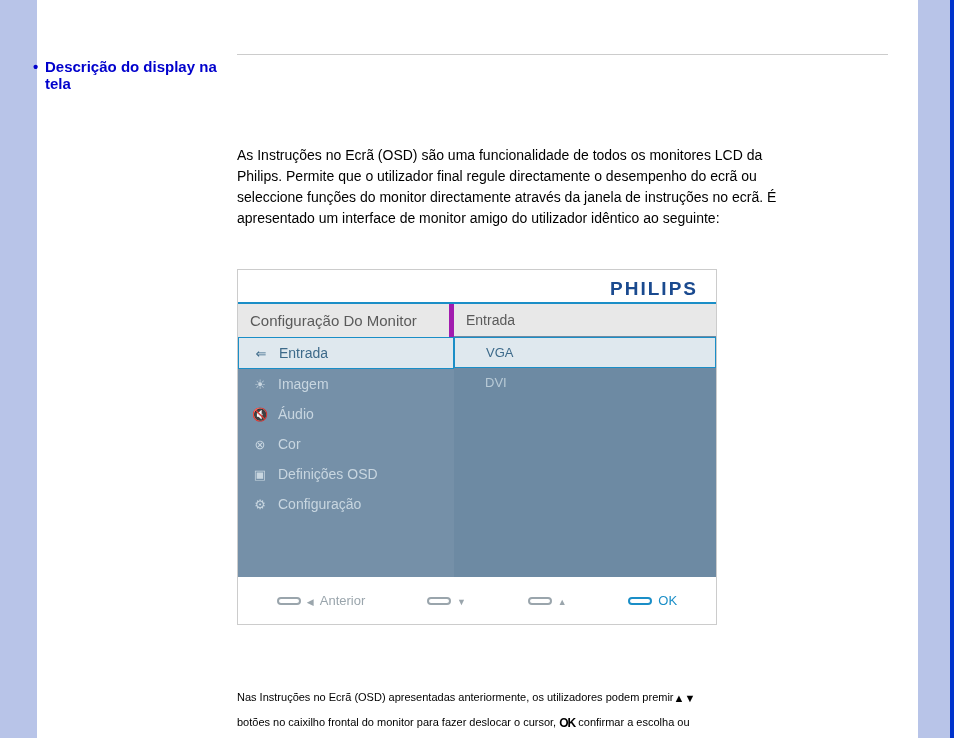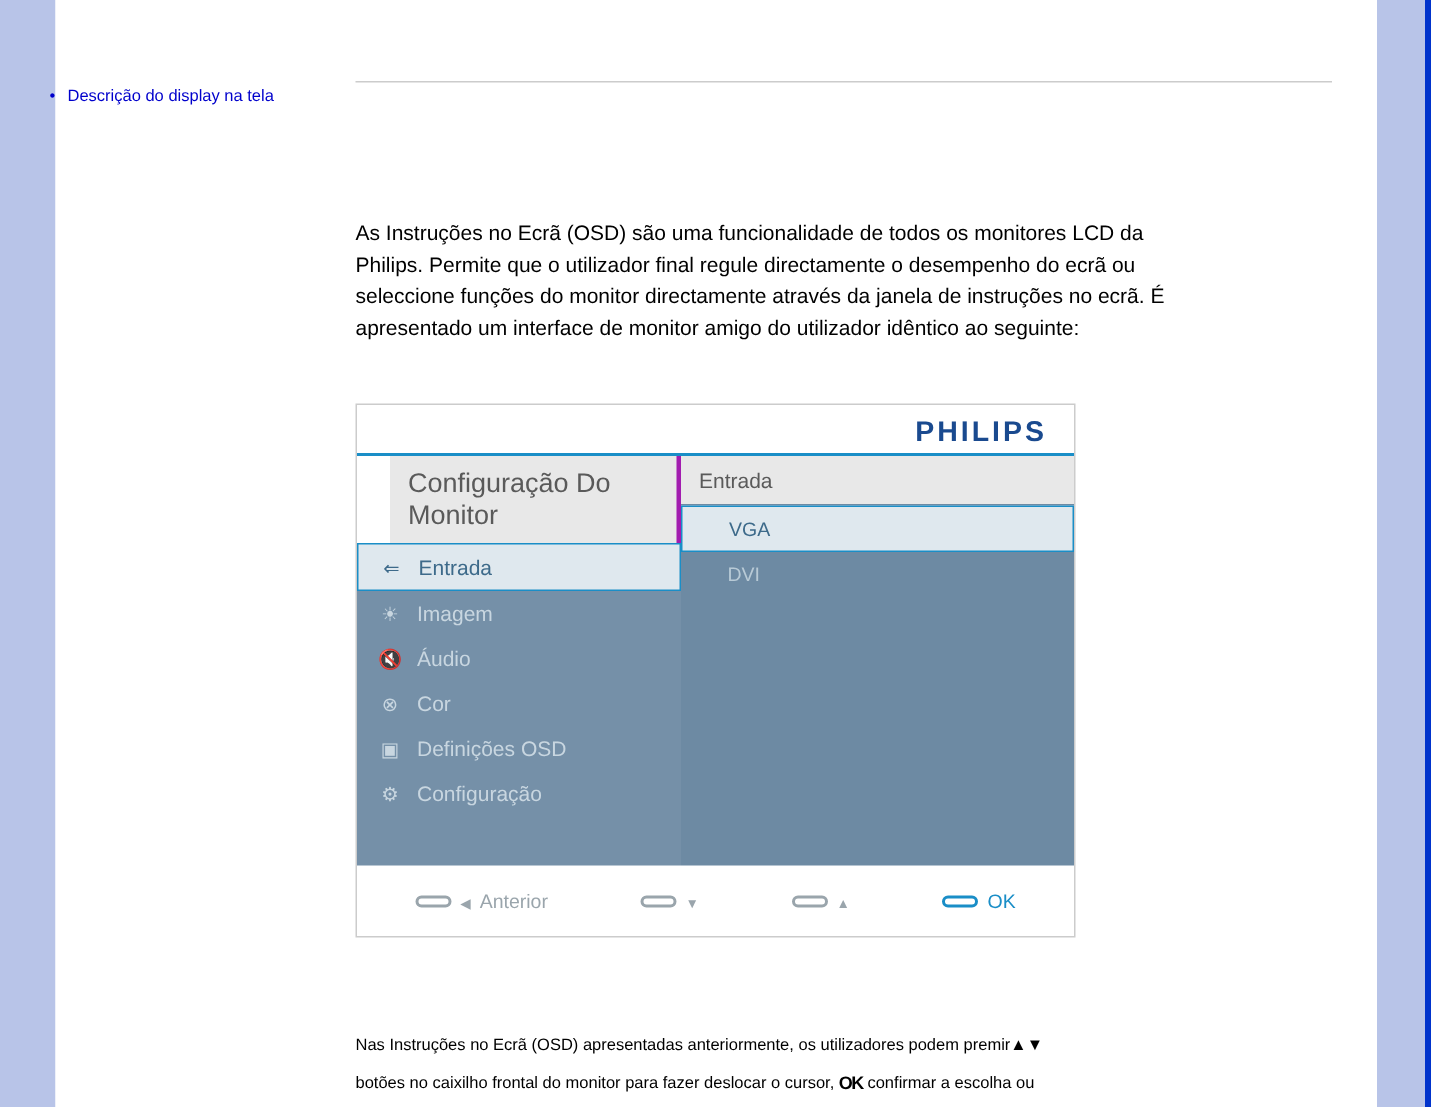--- a/index.html
+++ b/index.html
@@ -20,21 +20,22 @@
     }
     .sidebar {
       width: 200px;
       padding-top: 54px;
       background: #fff;
     }
     .sidebar ul { list-style: none; }
     .sidebar li {
       position: relative;
       padding: 4px 0 4px 8px;
-      font-size: 11px;
+      font-size: 15px;
+      font-weight: bold;
     }
     .sidebar li::before {
       content: "•";
       color: #0000cc;
       position: absolute;
       left: -4px;
     }
     .sidebar a {
       color: #0000cc;
       text-decoration: none;
@@ -76,24 +77,23 @@
       height: 275px;
     }
     .osd-left {
       width: 216px;
       display: flex;
       flex-direction: column;
     }
     .osd-header-left {
       background: #e8e8e8;
       color: #5a5a5a;
-      font-size: 18px;
+      font-size: 15px;
       padding: 8px 12px;
-      border-right: 3px solid #a21caf;
-      margin-left: 22px;
+      border-right: 5px solid #a21caf;
     }
     .osd-menu {
       flex: 1;
       background: #7590a8;
       display: flex;
       flex-direction: column;
     }
     .osd-menu-item {
       display: flex;
       align-items: center;

